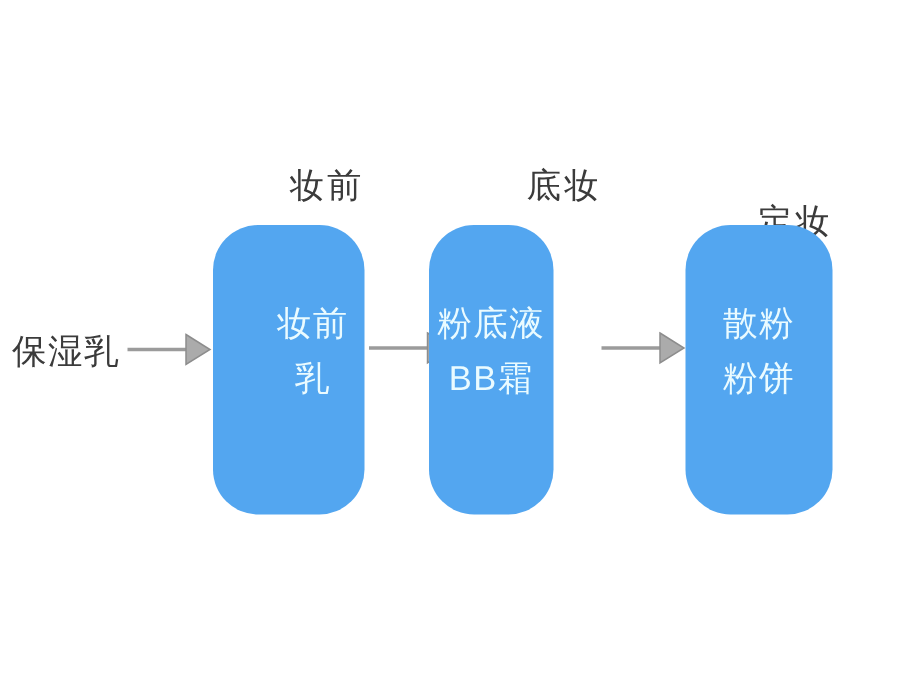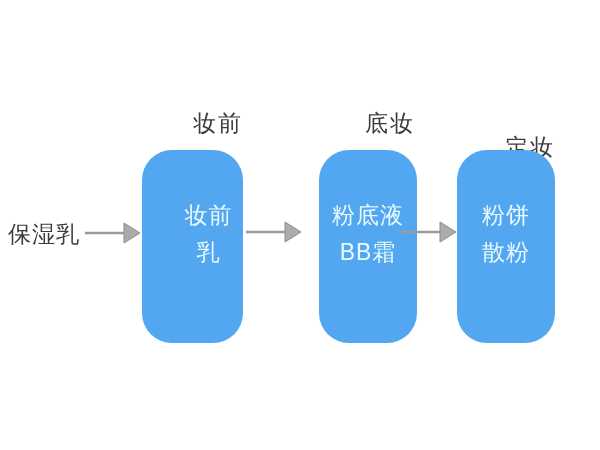--- a/index.html
+++ b/index.html
@@ -24,41 +24,41 @@
   }
   .stage-header {
     position: absolute;
     top: 108px;
     text-align: right;
     font-size: 23px;
     letter-spacing: 2px;
     color: #3b3b3b;
   }
   .stage-header.h0 { left: 142px; width: 101px; }
-  .stage-header.h1 { left: 317px; width: 98px;  }
+  .stage-header.h1 { left: 303px; width: 98px;  }
   .stage-header.h2 { left: 457px; width: 98px; margin-top: 24px;  }
   .stage-box {
     position: absolute;
     top: 150px;
     height: 193px;
     background: #53a6f0;
     border-radius: 30px;
     display: flex;
     flex-direction: column;
     justify-content: center;
     align-items: center;
     padding-bottom: 26px;
     color: #eafbff;
     font-size: 23px;
     letter-spacing: 1px;
     line-height: 1.6;
     text-align: center;
   }
   .stage-box.b0 { left: 142px; width: 101px; padding-left: 32px; }
-  .stage-box.b1 { left: 319px; width: 98px;  }
+  .stage-box.b1 { left: 286px; width: 83px;  }
   .stage-box.b2 { left: 457px; width: 98px;  }
   .flow-arrow { position: absolute; width: 58px; height: 26px; }
   .flow-arrow.a0 { left: 84px;  top: 220px; }
   .flow-arrow.a1 { left: 245px; top: 219px; }
   .flow-arrow.a2 { left: 400px; top: 219px; }
   .flow-arrow line    { stroke: #9b9b9b; stroke-width: 2.4; }
   .flow-arrow polygon { fill: #ababab; stroke: #8d8d8d; stroke-width: 1; }
 </style>
 </head>
 <body>
@@ -88,17 +88,17 @@
     <span>BB霜</span>
   </div>
 
   <svg class="flow-arrow a2" viewBox="0 0 58 26" aria-hidden="true">
     <line x1="1" y1="13" x2="41" y2="13"></line>
     <polygon points="40,3 56,13 40,23"></polygon>
   </svg>
 
   <div class="stage-header h2">定妆</div>
   <div class="stage-box b2">
+    <span>散粉</span>
     <span>粉饼</span>
-    <span>散粉</span>
   </div>
 
 </div>
 
 </body></html>

